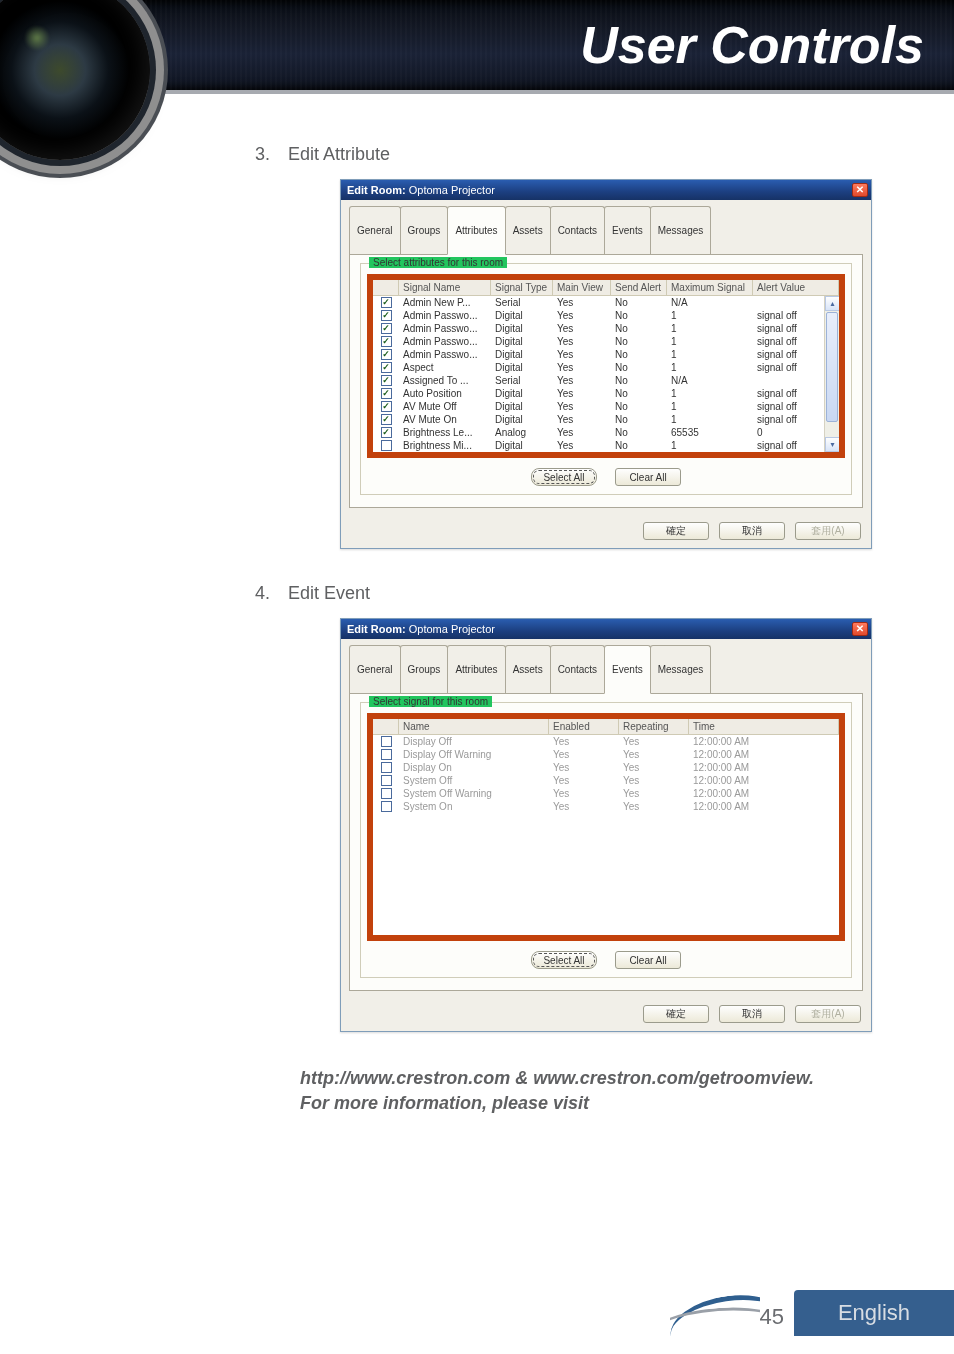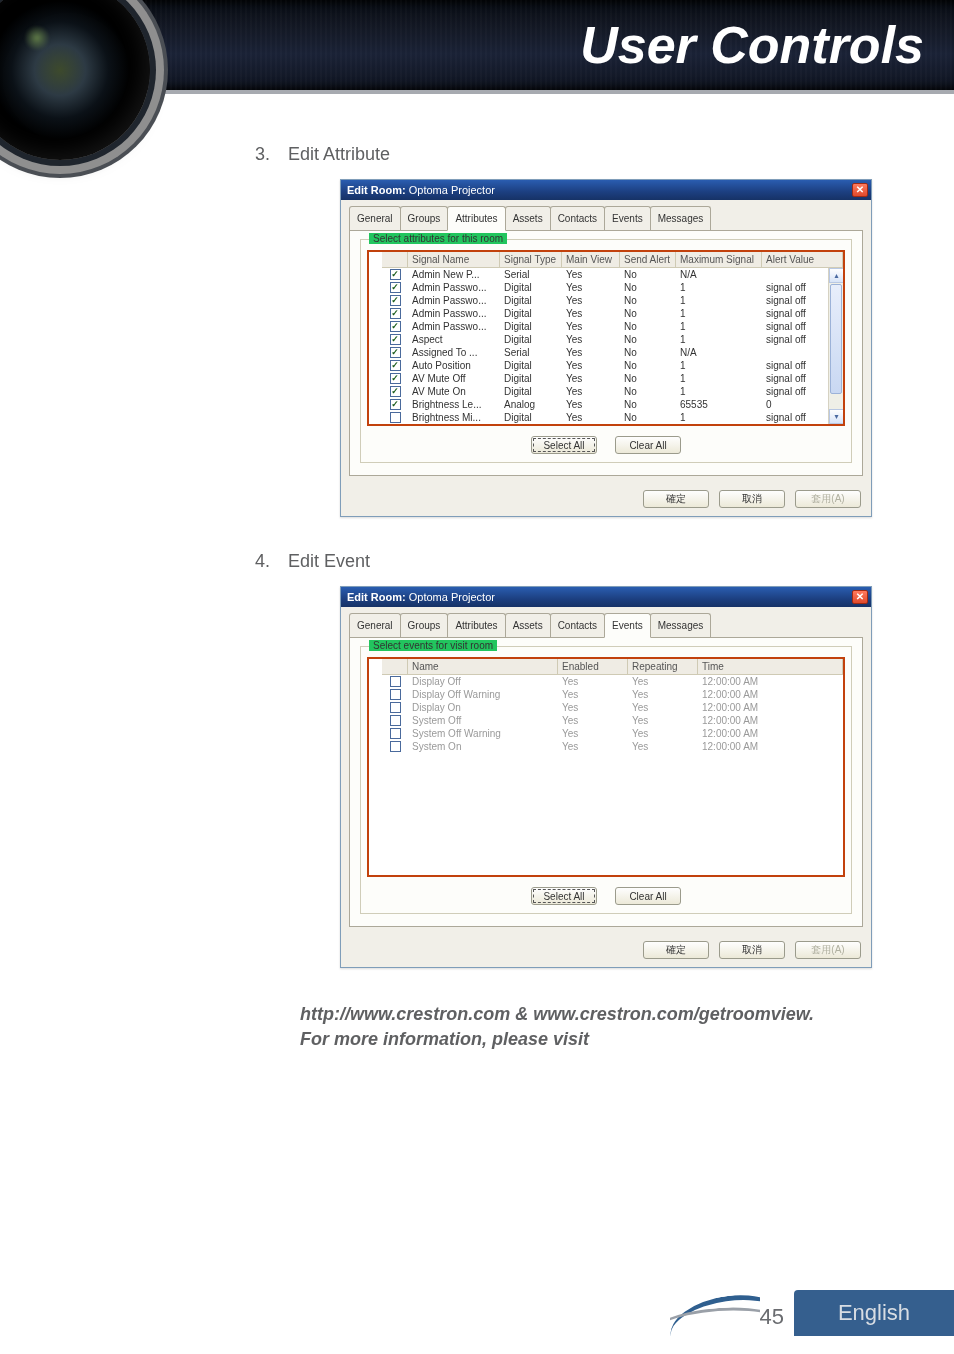--- a/index.html
+++ b/index.html
@@ -99,21 +99,21 @@
     display: flex; align-items: center; justify-content: center;
     border-radius: 2px;
   }
   .tabs {
     display: flex;
     padding: 6px 8px 0 8px;
     gap: 0;
     font-size: 10px;
   }
   .tab {
-    padding: 6px 7px;
+    padding: 18px 7px;
     border: 1px solid #aca899;
     border-bottom: none;
     background: #f1efe8;
     margin-right: -1px;
     border-radius: 3px 3px 0 0;
     color: #333;
     position: relative;
   }
   .tab.active {
     background: #fdfdfa;
@@ -133,23 +133,22 @@
     position: relative;
   }
   .groupbox-label {
     position: absolute; top: -7px; left: 8px;
     background: #22c55e;
     padding: 0 4px;
     font-size: 10px;
     color: #333;
   }
   .grid {
-    border: 2px solid #c2410c;
+    border: 6px solid #c2410c;
     background: #fff;
-    padding-left: 13px;
   }
   .grid-header, .grid-row {
     display: flex;
     font-size: 10px;
   }
   .grid-header {
     background: #efece4;
     border-bottom: 1px solid #cfcab4;
   }
   .grid-header .cell {
@@ -219,20 +218,21 @@
     background: linear-gradient(#fefefe,#ece9d8);
     border: 1px solid #9b9b8c;
     border-radius: 3px;
     font-size: 10px; color: #333;
     display: inline-flex; align-items: center; justify-content: center;
     padding: 0 8px;
   }
   .winbtn.focus {
     outline: 1px dashed #555;
     outline-offset: -3px;
+    border-radius: 8px;
   }
   .dialog-buttons {
     display: flex; justify-content: flex-end; gap: 10px;
     padding: 6px 10px 8px 10px;
   }
   .winbtn.disabled { color: #b0b0a0; }
   .gray { color: #9a9a9a; }
   .info-note {
     margin-left: 50px;
     margin-top: 20px;
@@ -492,21 +492,21 @@
         <div class="tab">General</div>
         <div class="tab">Groups</div>
         <div class="tab">Attributes</div>
         <div class="tab">Assets</div>
         <div class="tab">Contacts</div>
         <div class="tab active">Events</div>
         <div class="tab">Messages</div>
       </div>
     <div class="tab-body">
       <div class="groupbox">
-        <span class="groupbox-label">Select events for visit room</span>
+        <span class="groupbox-label">Select signal for this room</span>
         <div class="grid events">
           <div class="grid-header">
             <div class="cell e-c1"></div>
             <div class="cell e-c2">Name</div>
             <div class="cell e-c3">Enabled</div>
             <div class="cell e-c4">Repeating</div>
             <div class="cell e-c5">Time</div>
           </div>
           <div class="grid-body" id="evt-rows">
               <div class="grid-row">

